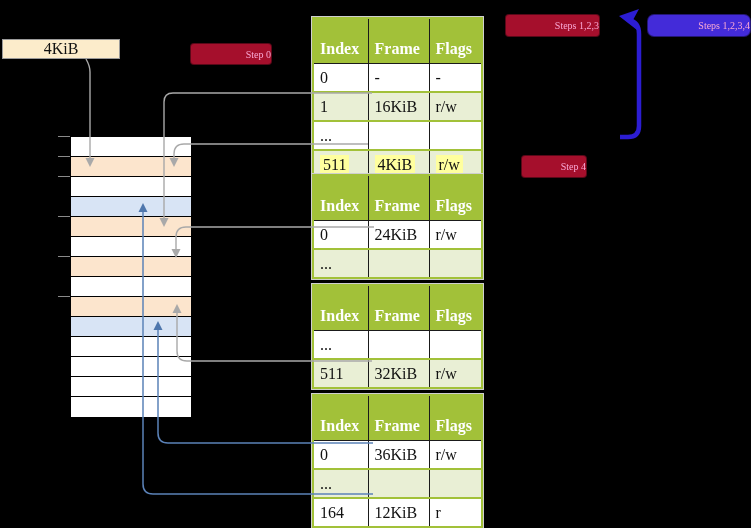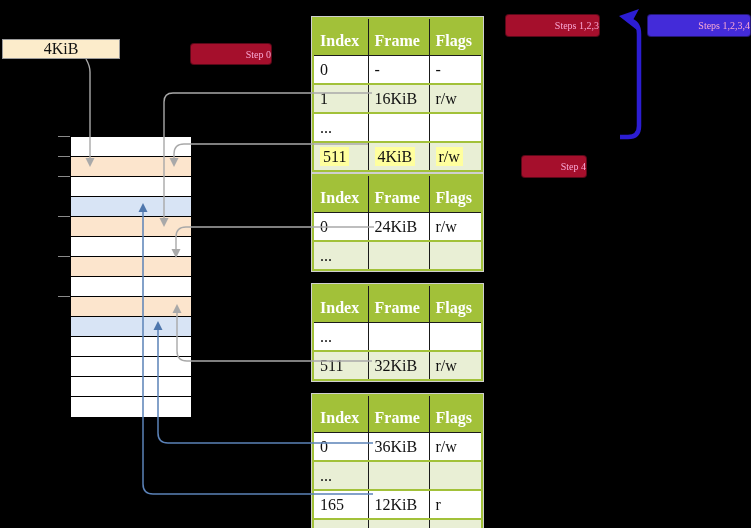--- a/index.html
+++ b/index.html
@@ -27,42 +27,42 @@
     color:#111;font-size:16px;line-height:18px;text-align:center;z-index:3;
   }
   .badge{
     position:absolute;box-sizing:border-box;border-radius:4px;color:#f9a8d4;
     font-size:10px;text-align:right;z-index:3;border:1px solid rgba(0,0,0,.45);
   }
   .badge.red{background:var(--badgered);}
   .badge.blue{background:var(--badgeblue);}
   #step0{left:190px;top:43px;width:82px;height:22px;line-height:21px;}
   #steps123{left:505px;top:14px;width:95px;height:23px;line-height:22px;}
-  #steps1234{left:647px;top:14px;width:104px;height:23px;line-height:22px;}
+  #steps1234{left:647px;top:14px;width:104px;height:23px;line-height:22px;border-radius:7px;}
   #step4{left:521px;top:155px;width:66px;height:23px;line-height:22px;}
   
   #memcol{
     position:absolute;left:70px;top:136px;width:120px;height:280px;
     border:1px solid #000;box-sizing:content-box;background:#fff;z-index:1;
   }
   .mrow{width:120px;height:20px;box-sizing:border-box;border-bottom:1px solid #000;}
   .mrow:last-child{border-bottom:none;}
   .mrow.white{background:#ffffff;}
   .mrow.peach{background:var(--peach);}
   .mrow.blue{background:var(--bluerow);}
   .tick{position:absolute;width:12px;height:0;border-top:1px solid #8a8a8a;z-index:1;}
   
   table.pt{
     position:absolute;border-collapse:collapse;table-layout:fixed;background:#fff;
     border:2px solid var(--olive);box-shadow:0 0 0 1px #cfcfcf;z-index:2;
   }
   table.pt col.c1{width:55px;} table.pt col.c2{width:61px;} table.pt col.c3{width:53px;}
   table.pt th{
     height:28px;background:var(--olive);color:#fff;font-weight:bold;font-size:16px;
-    text-align:left;padding:8px 0 0 6px;border-left:1px solid #1a1a1a;
+    text-align:left;padding:16px 0 0 6px;border-left:1px solid #1a1a1a;
   }
   table.pt td{
     height:27px;font-size:16px;color:#111;text-align:left;padding:0 0 0 6px;
     border-left:1px solid #1a1a1a;overflow:hidden;white-space:nowrap;
   }
   table.pt th:first-child, table.pt td:first-child{border-left:none;}
   table.pt tbody tr{border-top:2px solid var(--olive);}
   table.pt tbody tr:first-child{border-top:1px solid #1a1a1a;}
   table.pt td.shade{background:var(--rowgreen);}
   table.pt span.hl{background:var(--hl);padding:1px 3px;}
@@ -215,21 +215,21 @@
           <td>0</td>
           <td>36KiB</td>
           <td>r/w</td>
         </tr>
         <tr>
           <td class="shade">...</td>
           <td class="shade"></td>
           <td class="shade"></td>
         </tr>
         <tr>
-          <td>165</td>
+          <td>164</td>
           <td>12KiB</td>
           <td>r</td>
         </tr>
         <tr>
           <td class="shade">...</td>
           <td class="shade"></td>
           <td class="shade"></td>
         </tr>
       </tbody>
     </table>

